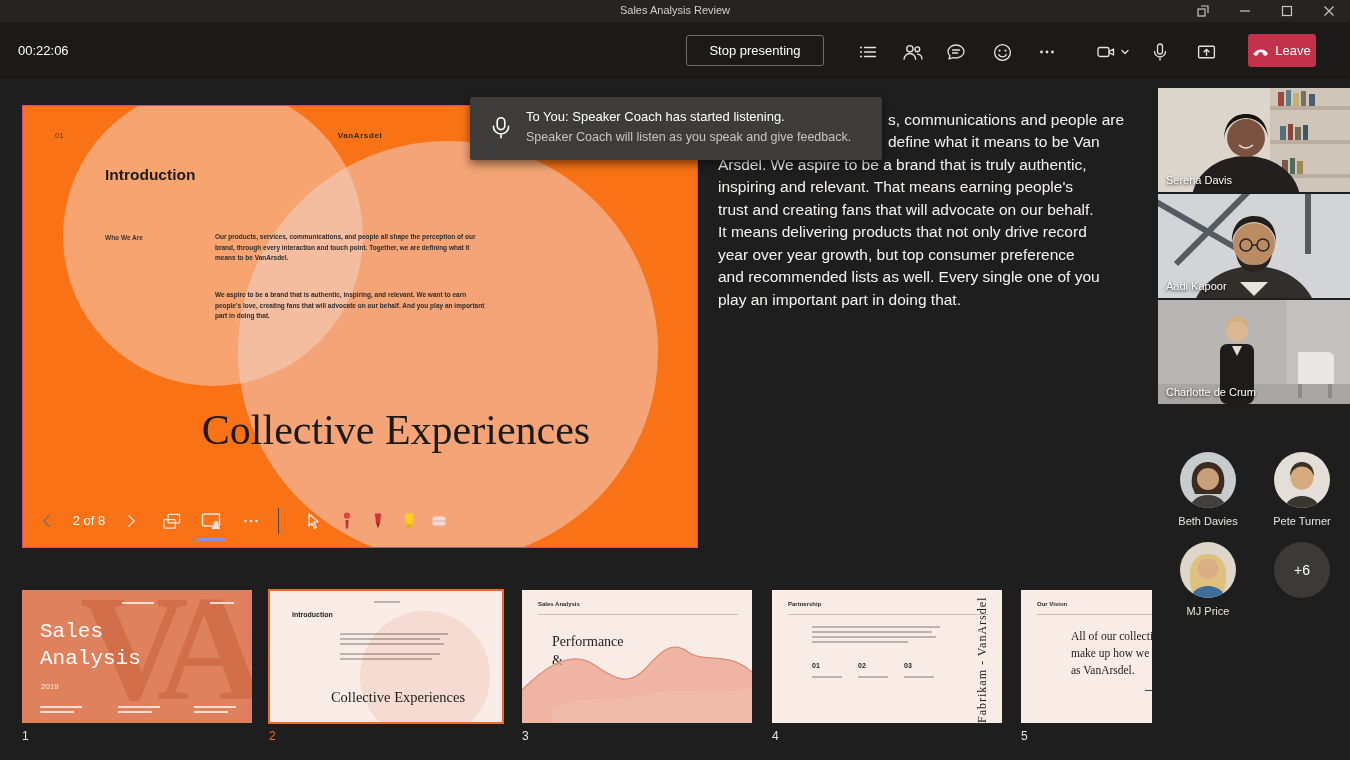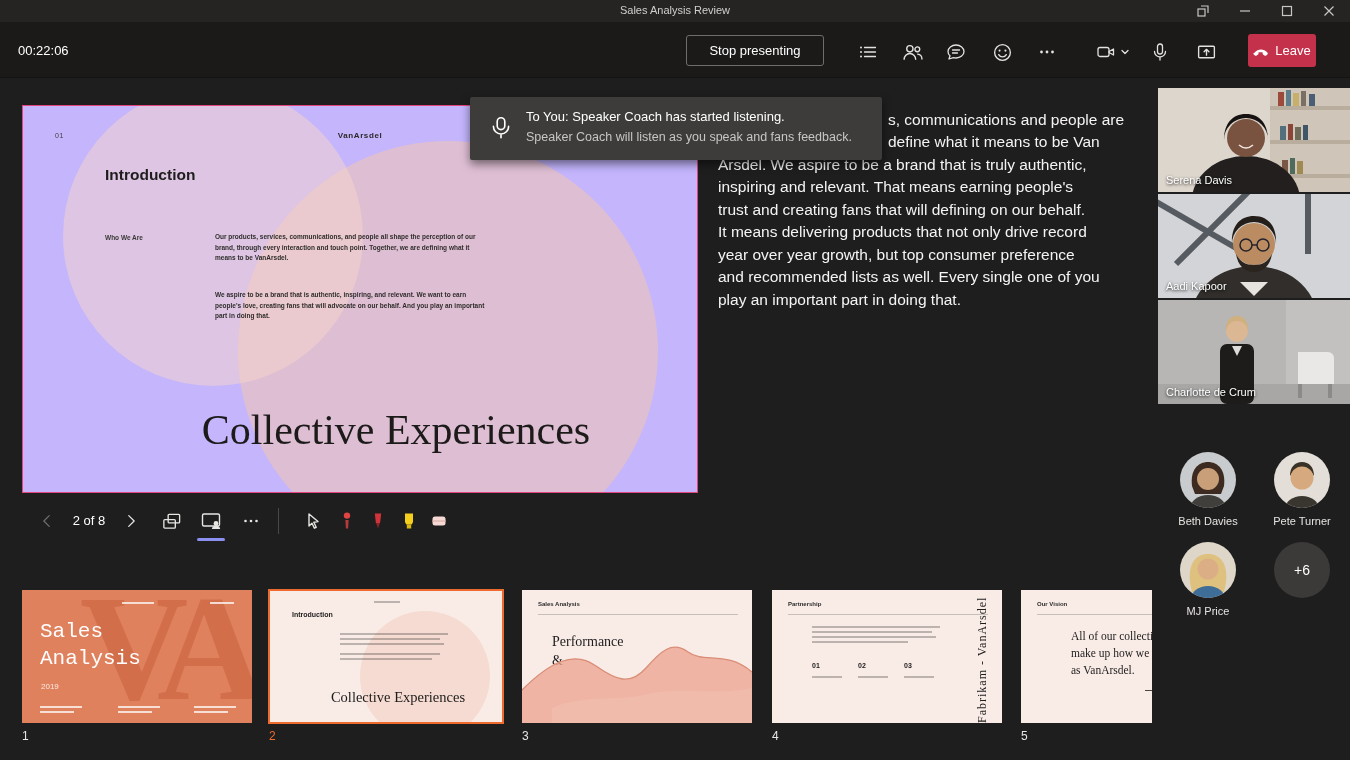--- a/index.html
+++ b/index.html
@@ -20,21 +20,21 @@
   .stop-btn { position:absolute; left:686px; top:13px; width:138px; height:31px; background:transparent;
     border:1px solid #6f6d6b; border-radius:3px; color:#fff; font-size:13px; font-family:inherit; cursor:pointer; }
   .tbtn { position:absolute; top:16px; width:28px; height:28px; display:flex; align-items:center; justify-content:center;
     background:none; border:none; cursor:pointer; }
   .tbtn svg { stroke:#e4e2df; fill:none; stroke-width:1.3; stroke-linecap:round; stroke-linejoin:round; }
   .tbtn svg .fillw { fill:#e4e2df; stroke:none; }
   .leave-btn { position:absolute; left:1248px; top:12px; width:68px; height:33px; background:#c4314b; border:none;
     border-radius:3px; color:#fff; font-size:13px; font-family:inherit; display:flex; align-items:center;
     justify-content:center; gap:6px; cursor:pointer; }
   
-  .slide { position:absolute; left:22px; top:105px; width:676px; height:388px; background:#c4b5fd;
+  .slide { position:absolute; left:22px; top:105px; width:676px; height:443px; background:#f97316;
     border:1.5px solid #e0457e; overflow:hidden; z-index:2; cursor:default; }
   .slide .circle { position:absolute; border-radius:50%; }
   .s-pagenum { position:absolute; left:32px; top:26px; font-size:7px; color:#44403e; letter-spacing:.5px; }
   .s-brand { position:absolute; left:0; right:0; top:25px; text-align:center; font-size:8px; font-weight:bold; color:#2b2928; letter-spacing:.6px; }
   .s-heading { position:absolute; left:82px; top:60px; font-size:15.5px; font-weight:bold; color:#1e1d1c; }
   .s-seclabel { position:absolute; left:82px; top:128px; font-size:6.5px; font-weight:bold; color:#3a3836; }
   .s-para { position:absolute; left:192px; width:272px; font-size:6.5px; font-weight:700; color:#2f2d2b; line-height:10.5px; }
   .s-title { position:absolute; left:0; right:0; top:300px; padding-left:72px; text-align:center;
     font-family:"Liberation Serif",serif; font-size:42px; color:#1c1b1a; }
   
@@ -186,29 +186,29 @@
   </div>
 
   <div class="toast">
     <span class="toast-icon">
       <svg width="26" height="26" viewBox="0 0 24 24">
         <rect x="8.5" y="2.5" width="7" height="11" rx="3.5"></rect>
         <path d="M5 10.5c0 4 3 7 7 7s7-3 7-7M12 17.5v3.5"></path>
       </svg>
     </span>
     <div class="toast-title">To You: Speaker Coach has started listening.</div>
-    <div class="toast-sub">Speaker Coach will listen as you speak and fans feedback.</div>
+    <div class="toast-sub">Speaker Coach will listen as you speak and give feedback.</div>
   </div>
 
   <div>
     <div class="note-line" style="top:111px;left:888px">s, communications and people are</div>
     <div class="note-line" style="top:133px;left:888px">define what it means to be Van</div>
     <div class="note-line" style="top:156px;left:718px">Arsdel. We aspire to be a brand that is truly authentic,</div>
     <div class="note-line" style="top:178px;left:718px">inspiring and relevant. That means earning people's</div>
-    <div class="note-line" style="top:201px;left:718px">trust and creating fans that will defining on our behalf.</div>
+    <div class="note-line" style="top:201px;left:718px">trust and creating fans that will advocate on our behalf.</div>
     <div class="note-line" style="top:223px;left:718px">It means delivering products that not only drive record</div>
     <div class="note-line" style="top:246px;left:718px">year over year growth, but top consumer preference</div>
     <div class="note-line" style="top:268px;left:718px">and recommended lists as well. Every single one of you</div>
     <div class="note-line" style="top:291px;left:718px">play an important part in doing that.</div>
   </div>
 
   <button class="ctl" style="left:32px">
     <svg width="18" height="18" viewBox="0 0 20 20" style="stroke:#6f6d6b">
       <path d="M12.5 4l-6 6 6 6"></path>
     </svg>

